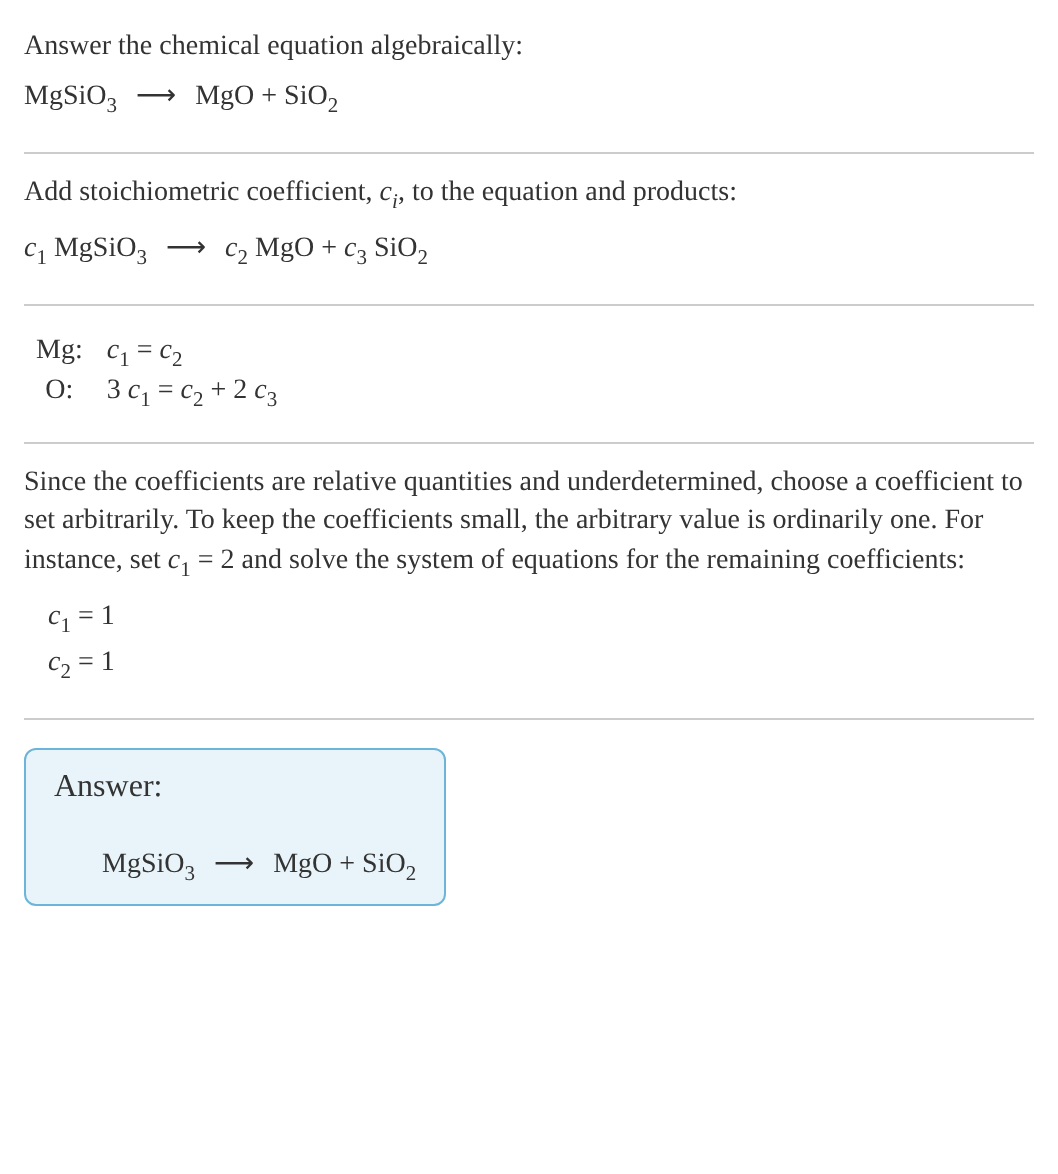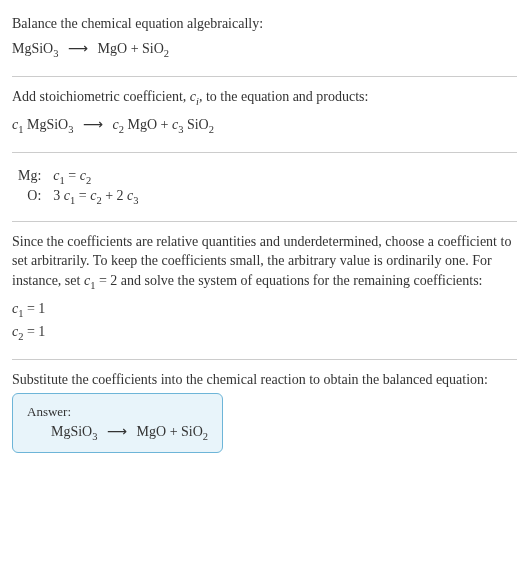--- a/index.html
+++ b/index.html
@@ -40,52 +40,52 @@
     }
     .atom-table {
       margin: 4px 0;
       border-collapse: collapse;
     }
     .atom-table td {
       padding: 1px 6px;
       vertical-align: top;
     }
     .atom-table td:first-child {
-      text-align: right;
+      text-align: center;
     }
     .coeff-list {
-      margin: 4px 0;
+      margin: 4px 12px;
     }
     .coeff-list div {
       line-height: 1.5;
     }
     .answer-box {
       border: 1px solid #6db5d8;
       background: #e8f4fa;
       border-radius: 6px;
       padding: 10px 14px;
       display: inline-block;
       margin-top: 4px;
     }
     .answer-label {
-      font-size: 13px;
-      margin-bottom: 3px;
+      font-size: 16px;
+      margin-bottom: 20px;
     }
     .answer-eq {
       padding-left: 24px;
     }
     p {
       line-height: 1.4;
     }
   </style>
 </head>
 <body>
 
 <div class="section">
-  <p>Balance the chemical equation algebraically:</p>
+  <p>Answer the chemical equation algebraically:</p>
   <div class="equation">
     <span>MgSiO</span><sub>3</sub>
     <span class="arrow">⟶</span>
     <span>MgO</span><span> + </span><span>SiO</span><sub>2</sub>
   </div>
 </div>
 
 <hr>
 
 <div class="section">
@@ -128,21 +128,20 @@
   </p>
   <div class="coeff-list">
     <div><span class="italic">c</span><sub>1</sub><span> = 1</span></div>
     <div><span class="italic">c</span><sub>2</sub><span> = 1</span></div>
   </div>
 </div>
 
 <hr>
 
 <div class="section">
-  <p>Substitute the coefficients into the chemical reaction to obtain the balanced equation:</p>
   <div class="answer-box">
     <div class="answer-label">Answer:</div>
     <div class="answer-eq">
       <span>MgSiO</span><sub>3</sub>
       <span class="arrow">⟶</span>
       <span>MgO</span><span> + </span><span>SiO</span><sub>2</sub>
     </div>
   </div>
 </div>
 

